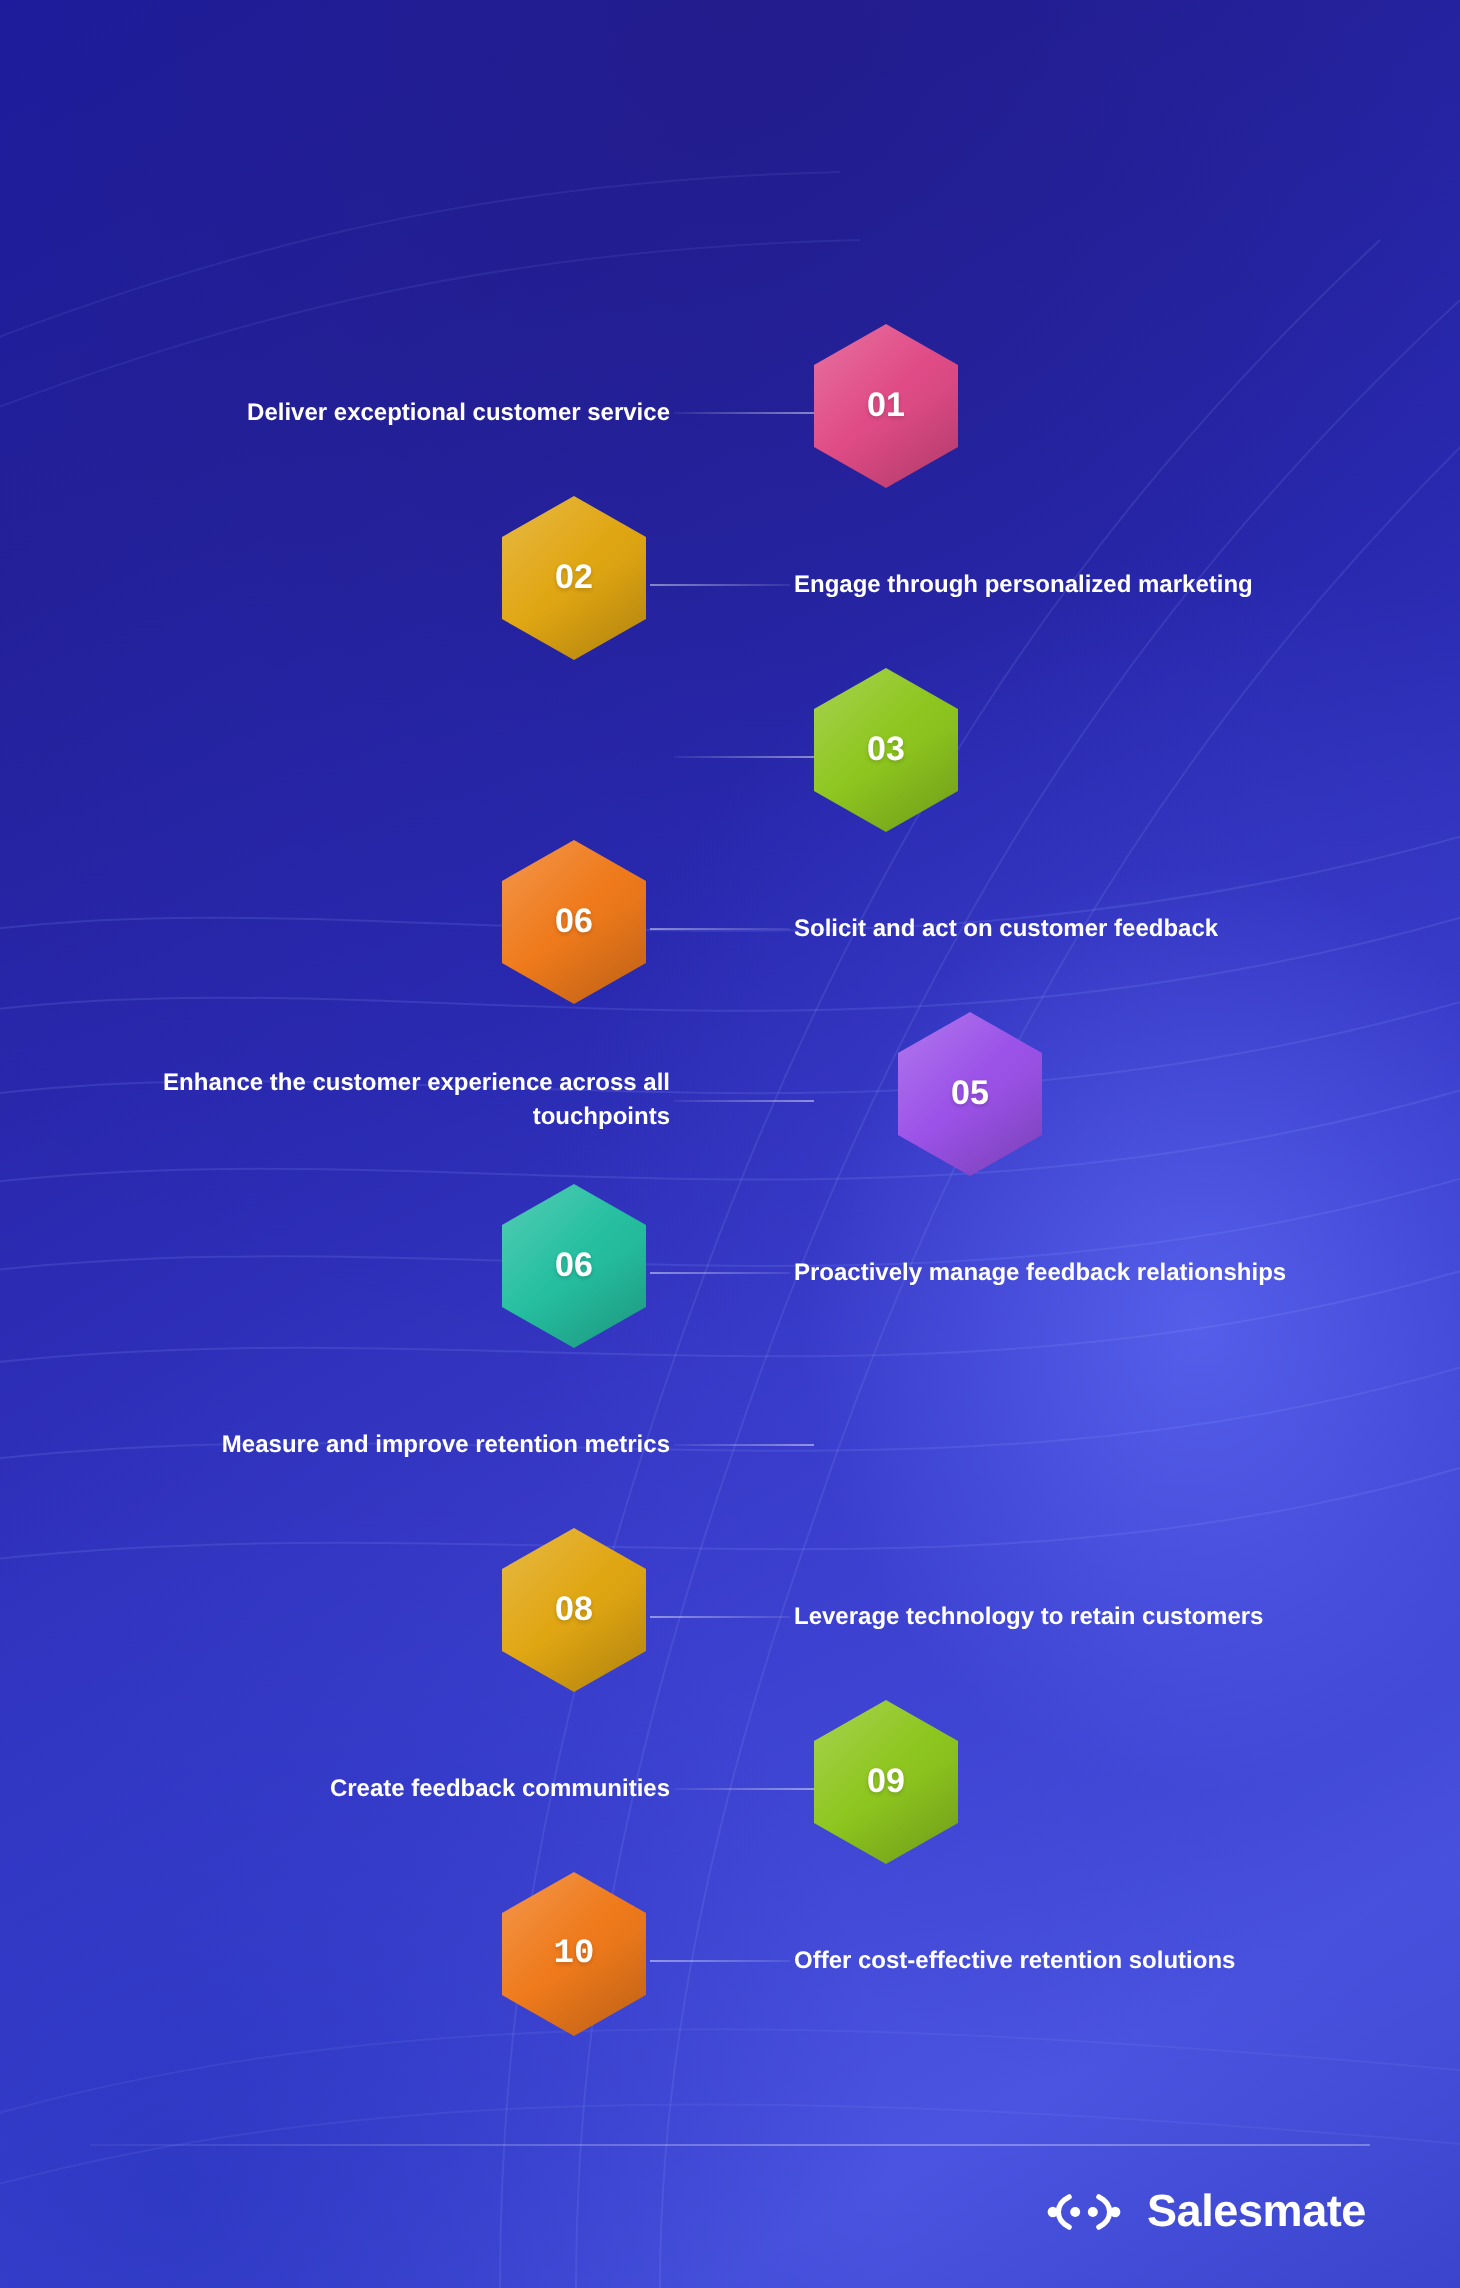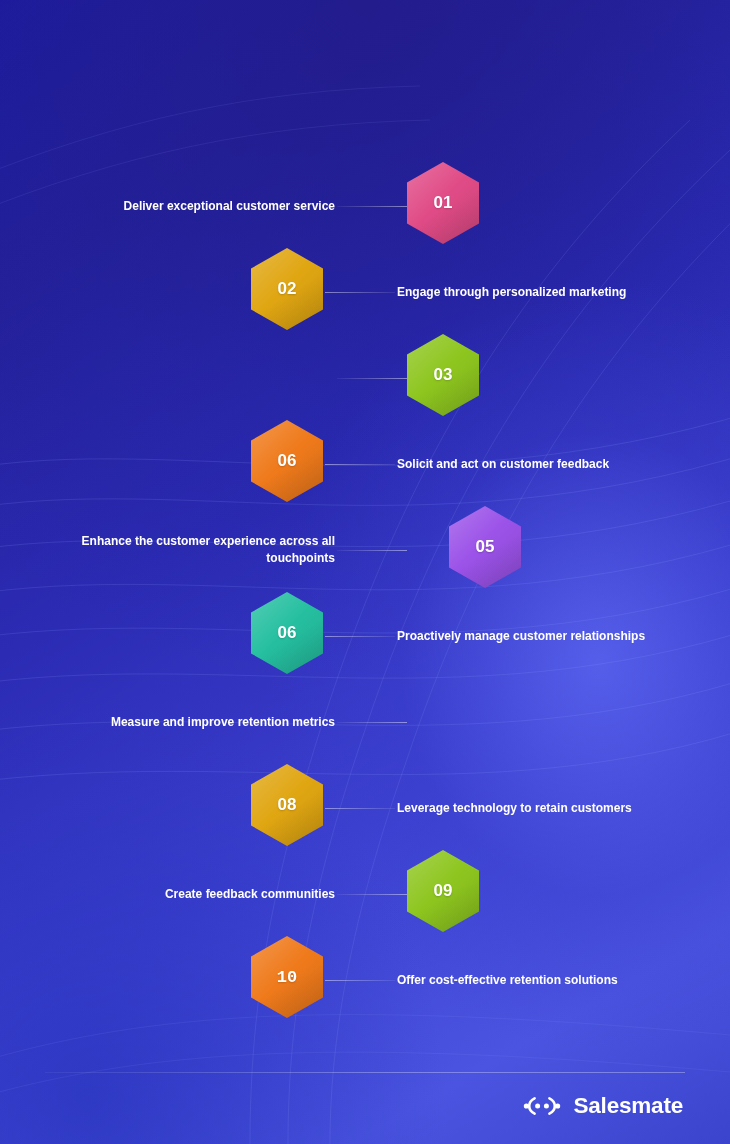--- a/index.html
+++ b/index.html
@@ -189,21 +189,21 @@
         </div>
         <div class="label">Enhance the customer experience across all touchpoints</div>
       </div>
       <div class="row right">
         <div class="connector"></div>
         <div class="hex-wrap">
           <div class="hex" style="background: linear-gradient(150deg, rgb(37, 191, 160) 0%, rgb(37, 191, 160) 55%, rgba(0, 0, 0, 0.13) 100%), rgb(37, 191, 160);">
             <span class="num">06</span>
           </div>
         </div>
-        <div class="label">Proactively manage customer relationships</div>
+        <div class="label">Proactively manage feedback relationships</div>
       </div>
       <div class="row left">
         <div class="connector"></div>
         <div class="label">Measure and improve retention metrics</div>
       </div>
       <div class="row right">
         <div class="connector"></div>
         <div class="hex-wrap">
           <div class="hex" style="background: linear-gradient(150deg, rgb(224, 166, 18) 0%, rgb(224, 166, 18) 55%, rgba(0, 0, 0, 0.13) 100%), rgb(224, 166, 18);">
             <span class="num">08</span>

